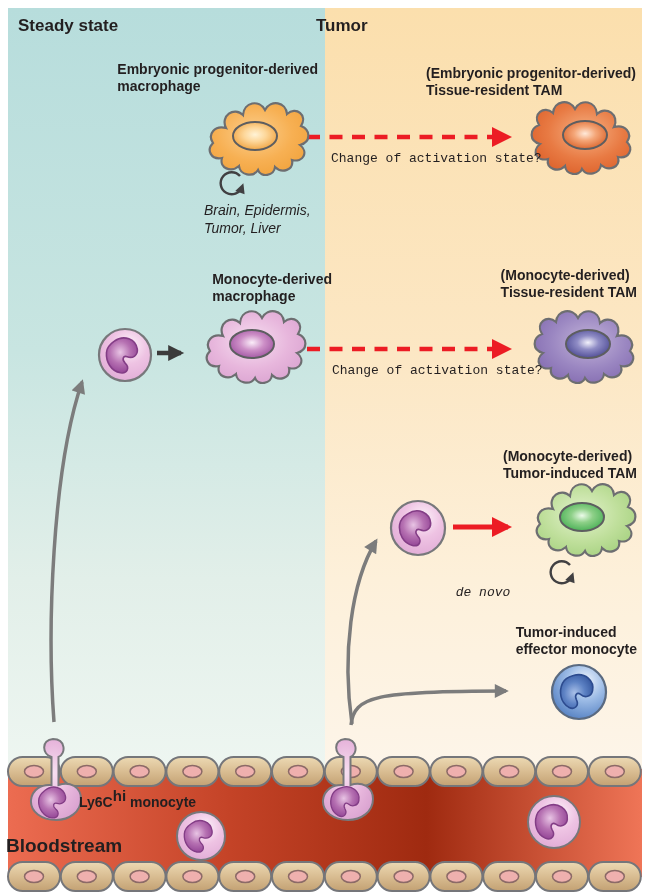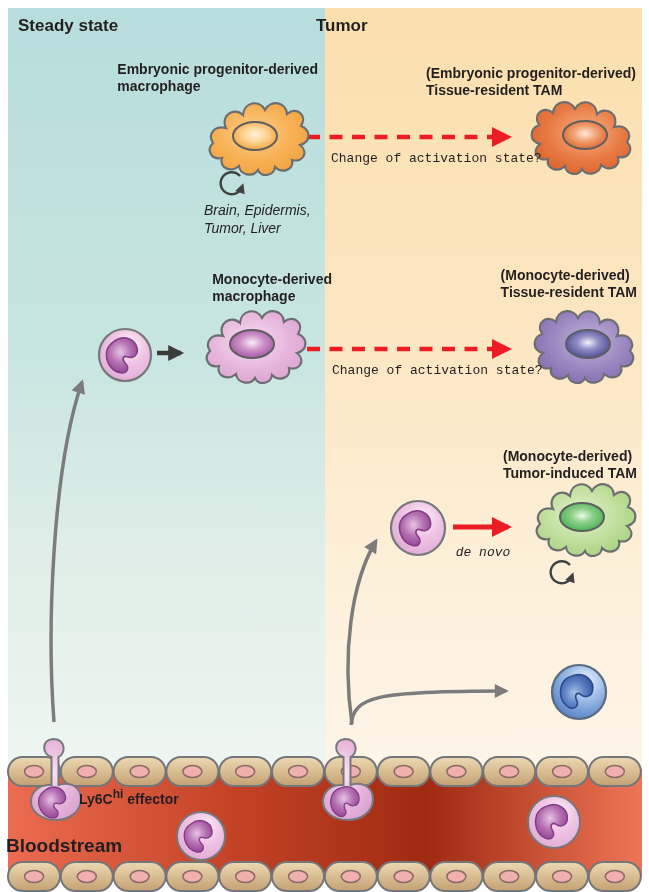--- a/index.html
+++ b/index.html
@@ -11,23 +11,23 @@
   #panel-tumor{left:325px;width:317px;
     background:linear-gradient(180deg,#fbdfad 0%,#fce7c4 45%,#fdf0da 75%,#fdf5e9 100%);}
   #blood-band{position:absolute;left:8px;top:769px;width:634px;height:108px;
     background:linear-gradient(90deg,#ec6c51 0%,#c44327 35%,#9f2a10 66%,#ef7557 100%);}
   svg#gfx{position:absolute;left:0;top:0;}
   .lbl{position:absolute;white-space:nowrap;}
   .panel-title{font-size:17px;font-weight:700;}
   .cell-label{font-size:14px;font-weight:700;line-height:16.5px;text-align:left;}
   .tissue-label{font-size:14px;font-style:italic;line-height:17.5px;text-align:left;}
   .anno{font-size:13px;line-height:17px;font-family:Liberation Mono, monospace;}
-  #lbl-denovo{text-align:center;width:140px;}
+  #lbl-denovo{text-align:center;width:140px;margin-top:40px;}
   #lbl-ly6c{font-size:14px;font-weight:700;}
-  #lbl-ly6c sup{font-size:12px;}
+  #lbl-ly6c sup{font-size:15px;}
   #lbl-bloodstream{font-size:19px;font-weight:700;}
 </style>
 </head>
 <body>
 
 <div id="fig">
 
   <div id="panel-steady" class="panel"></div>
   <div id="panel-tumor" class="panel"></div>
   <div id="blood-band"></div>
@@ -257,19 +257,23 @@
   <div class="lbl anno" style="left:332px;top:362px;">Change of activation state?</div>
 
   <div class="lbl cell-label" style="right:12px;top:448px;">
     <div>(Monocyte-derived)</div>
     <div>Tumor-induced TAM</div>
   </div>
   <div class="lbl anno" id="lbl-denovo" style="left:413px;top:544px;">
     <div style="font-style:italic;">de novo</div>
   </div>
 
+  <div class="lbl cell-label" style="right:12px;top:624px;">
+    <div>Tumor-induced</div>
+    <div>effector monocyte</div>
+  </div>
 
   <div class="lbl" id="lbl-ly6c" style="left:79px;top:787px;">
-    <span>Ly6C</span><sup>hi</sup><span> effector</span>
+    <span>Ly6C</span><sup>hi</sup><span> monocyte</span>
   </div>
   <div class="lbl" id="lbl-bloodstream" style="left:6px;top:835px;">Bloodstream</div>
 
 </div>
 
 </body></html>

